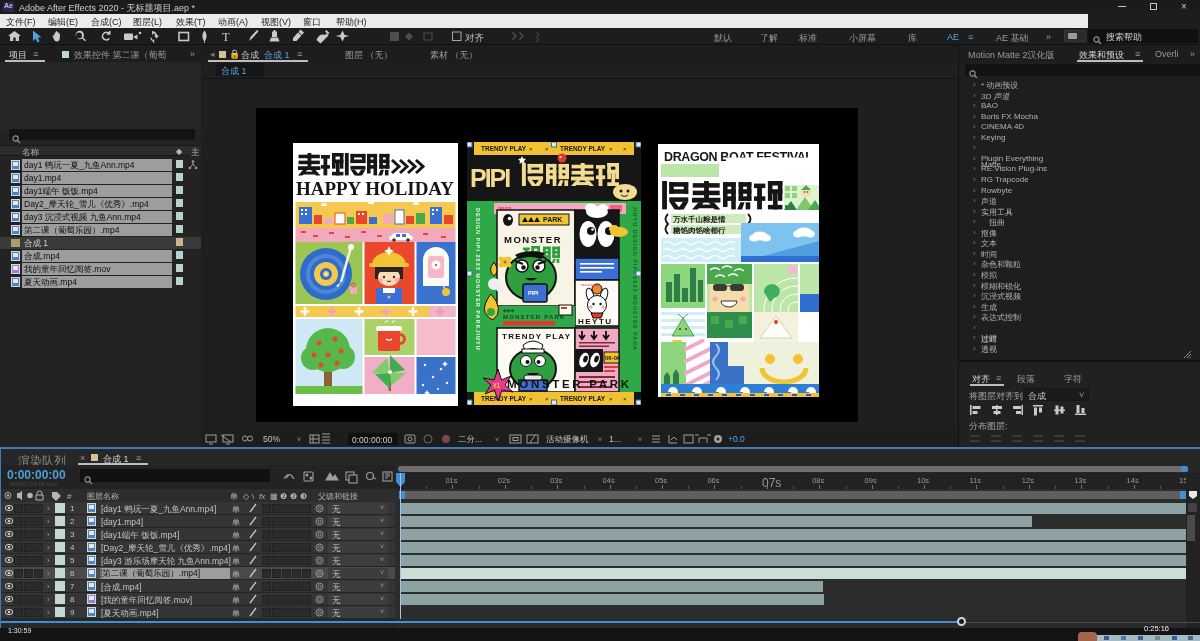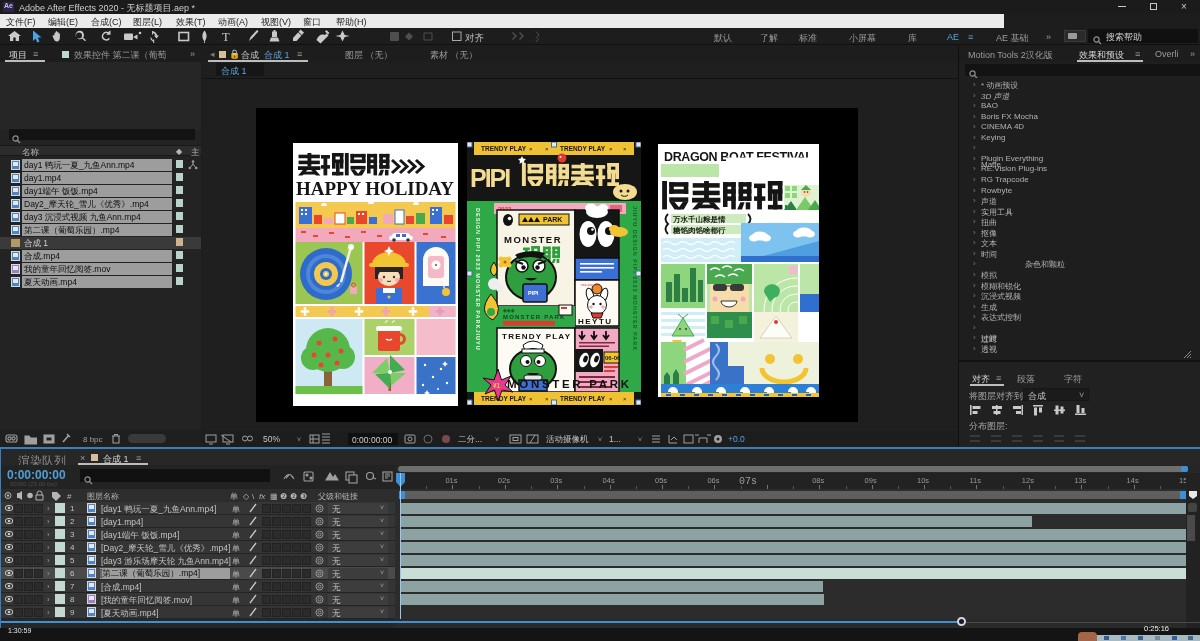--- a/index.html
+++ b/index.html
@@ -10,21 +10,21 @@
 
 <div class="a" style="left:0;top:0;width:1200px;height:14px;background:#1b1b1b">
   <div class="a" style="left:3px;top:2px;width:11px;height:10px;background:#2d2547"></div>
   <div class="a" style="left:4px;top:2px;font-size:7px;color:#c9b8f0;font-weight:bold">Ae</div>
   <div class="a tx" style="left:19px;top:2px;font-size:9px;color:#cfcfcf">Adobe After Effects 2020 - 无标题项目.aep *</div>
   <div class="a" style="left:1118px;top:6px;width:8px;height:1px;background:#c8c8c8"></div>
   <div class="a" style="left:1150px;top:3px;width:7px;height:7px;border:1px solid #c8c8c8"></div>
   <div class="a" style="left:1181px;top:1px;color:#c8c8c8;font-size:10px">×</div>
 </div>
 
-<div class="a" style="left:0;top:14px;width:1004px;height:14px;background:#ebebeb;color:#1c1c1c;font-size:9px">
+<div class="a" style="left:0;top:14px;width:1088px;height:14px;background:#ebebeb;color:#1c1c1c;font-size:9px">
   <span class="a" style="left:6px;top:2px">文件(F)</span>
   <span class="a" style="left:48px;top:2px">编辑(E)</span>
   <span class="a" style="left:91px;top:2px">合成(C)</span>
   <span class="a" style="left:133px;top:2px">图层(L)</span>
   <span class="a" style="left:176px;top:2px">效果(T)</span>
   <span class="a" style="left:218px;top:2px">动画(A)</span>
   <span class="a" style="left:261px;top:2px">视图(V)</span>
   <span class="a" style="left:303px;top:2px">窗口</span>
   <span class="a" style="left:336px;top:2px">帮助(H)</span>
 </div>
@@ -145,38 +145,20 @@
       <div class="a" style="left: 176px; top: 119px; width: 7px; height: 8px; background: rgb(184, 212, 200);"></div>
       <div class="a" style="left: 188px; top: 2px; width: 10px; height: 10px;">
         <svg width="10" height="10">
           <path d="M5 1 v3 M2 8 l3-4 l3 4" stroke="#9a9a9a" fill="none"></path>
           <circle cx="5" cy="1.5" r="1.3" fill="#9a9a9a"></circle>
           <circle cx="1.8" cy="8" r="1.3" fill="#9a9a9a"></circle>
           <circle cx="8.2" cy="8" r="1.3" fill="#9a9a9a"></circle>
         </svg>
       </div>
     </div>
-  <div class="a" style="left:0;top:385px;width:201px;height:17px;background:#1f1f1f">
-    <svg width="201" height="17">
-        <g fill="none" stroke="#9f9f9f" stroke-width="1.1">
-      <rect x="6" y="5" width="11" height="7" rx="2"></rect>
-          <circle cx="9.5" cy="8.5" r="1.6"></circle>
-          <circle cx="13.5" cy="8.5" r="1.6"></circle>
-      <path d="M25 6 h4 l1.5 2 h6 v6 h-11.5 z" fill="#9f9f9f"></path>
-      <rect x="44" y="5" width="10" height="8" fill="#9f9f9f"></rect>
-          <rect x="46" y="7" width="6" height="4" fill="#1f1f1f"></rect>
-      <path d="M63 12 l6-7 m-2-1 l3 3" stroke-width="1.6"></path>
-    </g>
-    <text x="83" y="12" fill="#9f9f9f" font-size="8">8 bpc</text>
-    <g fill="none" stroke="#9f9f9f" stroke-width="1.1">
-          <path d="M112 6 h8 m-7 0 v7 h6 v-7 m-4.5 0 v-1.5 h3 v1.5"></path>
-        </g>
-    <rect x="128" y="4" width="38" height="9" rx="4.5" fill="#3a3a3a"></rect>
-    </svg>
-  </div>
 </div>
 
 <div class="a" style="left:202px;top:45px;width:756px;height:402px;background:#1f1f1f">
   <div class="a" style="left:0;top:0;width:756px;height:17px;background:#1d1d1d">
     <span class="a tx" style="left:8px;top:4px;color:#7a7a7a">◂</span>
     <div class="a" style="left:17px;top:6px;width:7px;height:7px;background:#d7c099"></div>
     <span class="a tx" style="left:27px;top:4px;color:#9a9a9a">🔒</span>
     <span class="a tx" style="left:39px;top:4px;color:#c9c9c9">合成</span>
     <span class="a tx" style="left:62px;top:4px;color:#5ea4e0">合成 1</span>
     <span class="a tx" style="left:95px;top:4px;color:#9a9a9a">≡</span>
@@ -810,21 +792,21 @@
         </g>
         <circle cx="516" cy="8" r="4" fill="#9f9f9f"></circle>
         <circle cx="516" cy="8" r="1.5" fill="#1d1d1d"></circle>
         <text x="526" y="11" fill="#55a3e0" font-size="8.5">+0.0</text>
       </svg>
     </div>
 </div>
 
 <div class="a" style="left:958px;top:45px;width:242px;height:402px;background:#1f1f1f;border-left:1px solid #0f0f0f">
   <div class="a" style="left:0;top:0;width:242px;height:17px;background:#1d1d1d">
-    <span class="a tx" style="left:9px;top:4px;color:#9a9a9a">Motion Tools 2汉化版</span>
+    <span class="a tx" style="left:9px;top:4px;color:#9a9a9a">Motion Matte 2汉化版</span>
     <span class="a tx" style="left:120px;top:4px;color:#d6d6d6">效果和预设</span>
     <span class="a tx" style="left:176px;top:4px;color:#9a9a9a">≡</span>
     <div class="a" style="left:118px;top:15px;width:66px;height:2px;background:#bdbdbd"></div>
     <span class="a tx" style="left:196px;top:4px;color:#9a9a9a">Overli</span>
     <span class="a tx" style="left:231px;top:4px;color:#9a9a9a">»</span>
   </div>
   <div class="a" style="left:6px;top:19px;width:236px;height:12px;background:#131313">
     <span class="a" style="left:4px;top:1px"><svg width="9" height="9" style="display:inline">
           <circle cx="3.5" cy="3.5" r="2.6" fill="none" stroke="#8f8f8f" stroke-width="1.2"></circle>
           <path d="M5.5 5.5 L8 8" stroke="#8f8f8f" stroke-width="1.2"></path>
@@ -851,29 +833,29 @@
       <div class="a" style="left: 22px; top: 86.4px; color: rgb(178, 178, 178); font-size: 8px; white-space: nowrap;">RE:Vision Plug-ins</div>
       <div class="a" style="left: 14px; top: 97px; color: rgb(127, 127, 127); font-size: 8px;">›</div>
       <div class="a" style="left: 22px; top: 97px; color: rgb(178, 178, 178); font-size: 8px; white-space: nowrap;">RG Trapcode</div>
       <div class="a" style="left: 14px; top: 107.5px; color: rgb(127, 127, 127); font-size: 8px;">›</div>
       <div class="a" style="left: 22px; top: 107.5px; color: rgb(178, 178, 178); font-size: 8px; white-space: nowrap;">Rowbyte</div>
       <div class="a" style="left: 14px; top: 118.1px; color: rgb(127, 127, 127); font-size: 8px;">›</div>
       <div class="a" style="left: 22px; top: 118.1px; color: rgb(178, 178, 178); font-size: 8px; white-space: nowrap;">声道</div>
       <div class="a" style="left: 14px; top: 128.6px; color: rgb(127, 127, 127); font-size: 8px;">›</div>
       <div class="a" style="left: 22px; top: 128.6px; color: rgb(178, 178, 178); font-size: 8px; white-space: nowrap;">实用工具</div>
       <div class="a" style="left: 14px; top: 139.2px; color: rgb(127, 127, 127); font-size: 8px;">›</div>
-      <div class="a" style="left: 22px; top: 139.2px; color: rgb(178, 178, 178); font-size: 8px; white-space: nowrap;">扭曲</div>
+      <div class="a" style="left: 30px; top: 139.2px; color: rgb(178, 178, 178); font-size: 8px; white-space: nowrap;">扭曲</div>
       <div class="a" style="left: 14px; top: 149.7px; color: rgb(127, 127, 127); font-size: 8px;">›</div>
       <div class="a" style="left: 22px; top: 149.7px; color: rgb(178, 178, 178); font-size: 8px; white-space: nowrap;">抠像</div>
       <div class="a" style="left: 14px; top: 160.3px; color: rgb(127, 127, 127); font-size: 8px;">›</div>
       <div class="a" style="left: 22px; top: 160.3px; color: rgb(178, 178, 178); font-size: 8px; white-space: nowrap;">文本</div>
       <div class="a" style="left: 14px; top: 170.8px; color: rgb(127, 127, 127); font-size: 8px;">›</div>
       <div class="a" style="left: 22px; top: 170.8px; color: rgb(178, 178, 178); font-size: 8px; white-space: nowrap;">时间</div>
       <div class="a" style="left: 14px; top: 181.4px; color: rgb(127, 127, 127); font-size: 8px;">›</div>
-      <div class="a" style="left: 22px; top: 181.4px; color: rgb(178, 178, 178); font-size: 8px; white-space: nowrap; margin-left: 44px;">杂色和颗粒</div>
+      <div class="a" style="left: 22px; top: 181.4px; color: rgb(178, 178, 178); font-size: 8px; white-space: nowrap;">杂色和颗粒</div>
       <div class="a" style="left: 14px; top: 191.9px; color: rgb(127, 127, 127); font-size: 8px;">›</div>
       <div class="a" style="left: 22px; top: 191.9px; color: rgb(178, 178, 178); font-size: 8px; white-space: nowrap;">模拟</div>
       <div class="a" style="left: 14px; top: 202.5px; color: rgb(127, 127, 127); font-size: 8px;">›</div>
       <div class="a" style="left: 22px; top: 202.5px; color: rgb(178, 178, 178); font-size: 8px; white-space: nowrap;">模糊和锐化</div>
       <div class="a" style="left: 14px; top: 213px; color: rgb(127, 127, 127); font-size: 8px;">›</div>
       <div class="a" style="left: 22px; top: 213px; color: rgb(178, 178, 178); font-size: 8px; white-space: nowrap;">沉浸式视频</div>
       <div class="a" style="left: 14px; top: 223.6px; color: rgb(127, 127, 127); font-size: 8px;">›</div>
       <div class="a" style="left: 22px; top: 223.6px; color: rgb(178, 178, 178); font-size: 8px; white-space: nowrap;">生成</div>
       <div class="a" style="left: 14px; top: 234.1px; color: rgb(127, 127, 127); font-size: 8px;">›</div>
       <div class="a" style="left: 22px; top: 234.1px; color: rgb(178, 178, 178); font-size: 8px; white-space: nowrap;">表达式控制</div>
@@ -1381,21 +1363,21 @@
       <div class="a" style="left: 136.2px; top: 21px; width: 1px; height: 3px; background: rgb(85, 85, 85);"></div>
       <div class="a" style="left: 207.6px; top: 11px; color: rgb(154, 154, 154); font-size: 7.5px;">04s</div>
       <div class="a" style="left: 214.6px; top: 20px; width: 1px; height: 4px; background: rgb(119, 119, 119);"></div>
       <div class="a" style="left: 188.6px; top: 21px; width: 1px; height: 3px; background: rgb(85, 85, 85);"></div>
       <div class="a" style="left: 260px; top: 11px; color: rgb(154, 154, 154); font-size: 7.5px;">05s</div>
       <div class="a" style="left: 267px; top: 20px; width: 1px; height: 4px; background: rgb(119, 119, 119);"></div>
       <div class="a" style="left: 241px; top: 21px; width: 1px; height: 3px; background: rgb(85, 85, 85);"></div>
       <div class="a" style="left: 312.4px; top: 11px; color: rgb(154, 154, 154); font-size: 7.5px;">06s</div>
       <div class="a" style="left: 319.4px; top: 20px; width: 1px; height: 4px; background: rgb(119, 119, 119);"></div>
       <div class="a" style="left: 293.4px; top: 21px; width: 1px; height: 3px; background: rgb(85, 85, 85);"></div>
-      <div class="a" style="left: 344px; top: 11px; color: rgb(154, 154, 154); font-size: 10px; font-family: Liberation Mono, monospace;">07s</div>
+      <div class="a" style="left: 367px; top: 11px; color: rgb(154, 154, 154); font-size: 12px;">07s</div>
       <div class="a" style="left: 371.8px; top: 20px; width: 1px; height: 4px; background: rgb(119, 119, 119);"></div>
       <div class="a" style="left: 345.8px; top: 21px; width: 1px; height: 3px; background: rgb(85, 85, 85);"></div>
       <div class="a" style="left: 417.2px; top: 11px; color: rgb(154, 154, 154); font-size: 7.5px;">08s</div>
       <div class="a" style="left: 424.2px; top: 20px; width: 1px; height: 4px; background: rgb(119, 119, 119);"></div>
       <div class="a" style="left: 398.2px; top: 21px; width: 1px; height: 3px; background: rgb(85, 85, 85);"></div>
       <div class="a" style="left: 469.6px; top: 11px; color: rgb(154, 154, 154); font-size: 7.5px;">09s</div>
       <div class="a" style="left: 476.6px; top: 20px; width: 1px; height: 4px; background: rgb(119, 119, 119);"></div>
       <div class="a" style="left: 450.6px; top: 21px; width: 1px; height: 3px; background: rgb(85, 85, 85);"></div>
       <div class="a" style="left: 522px; top: 11px; color: rgb(154, 154, 154); font-size: 7.5px;">10s</div>
       <div class="a" style="left: 529px; top: 20px; width: 1px; height: 4px; background: rgb(119, 119, 119);"></div>

